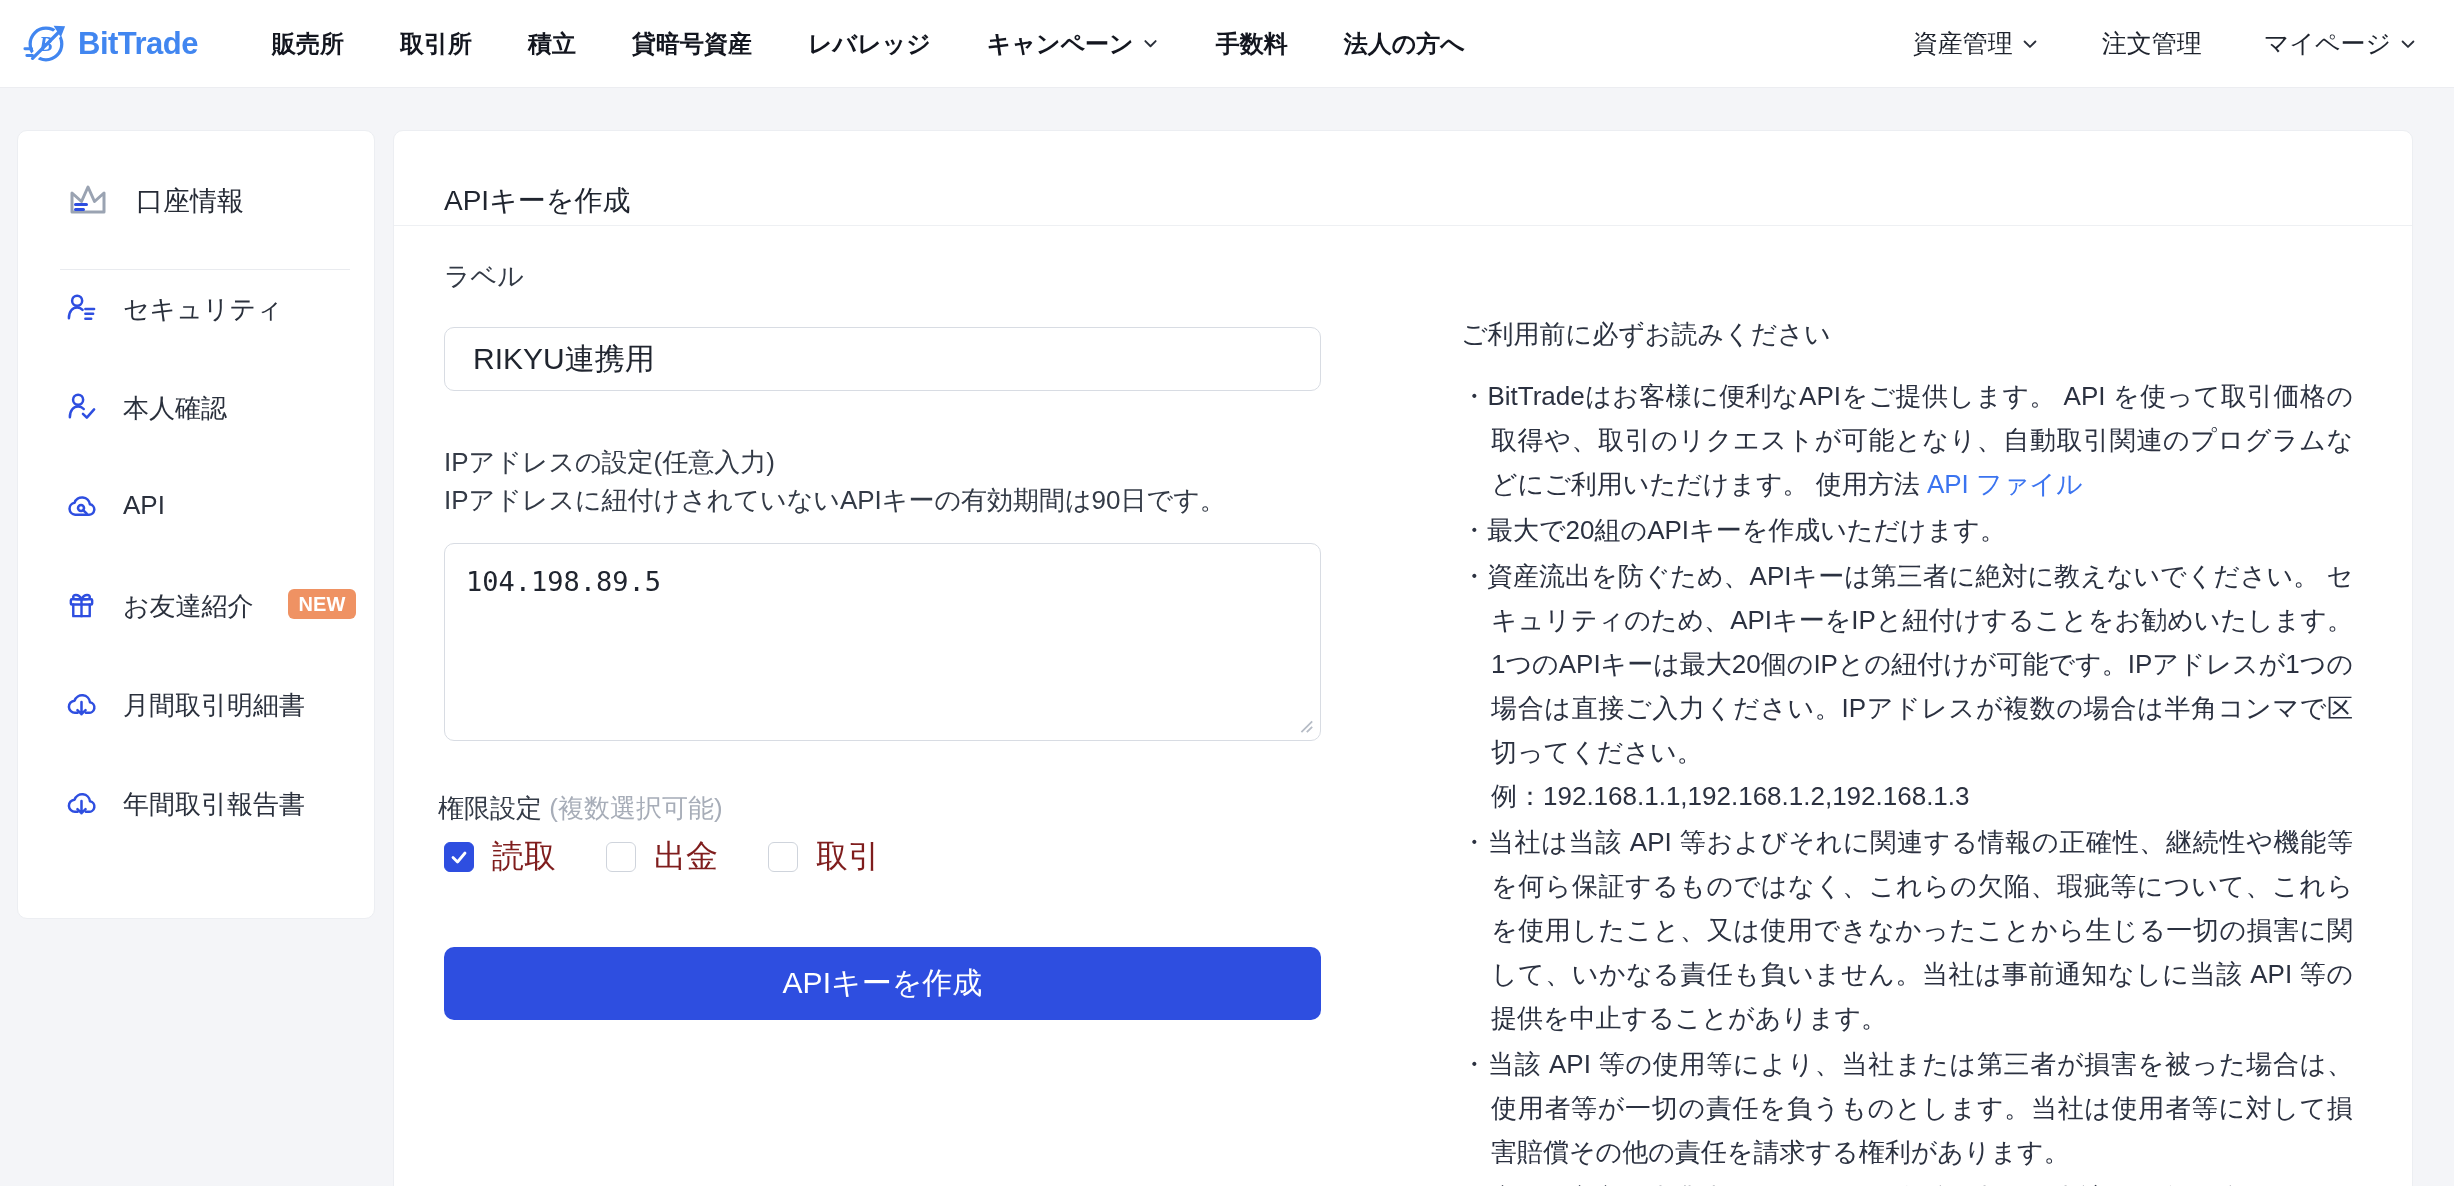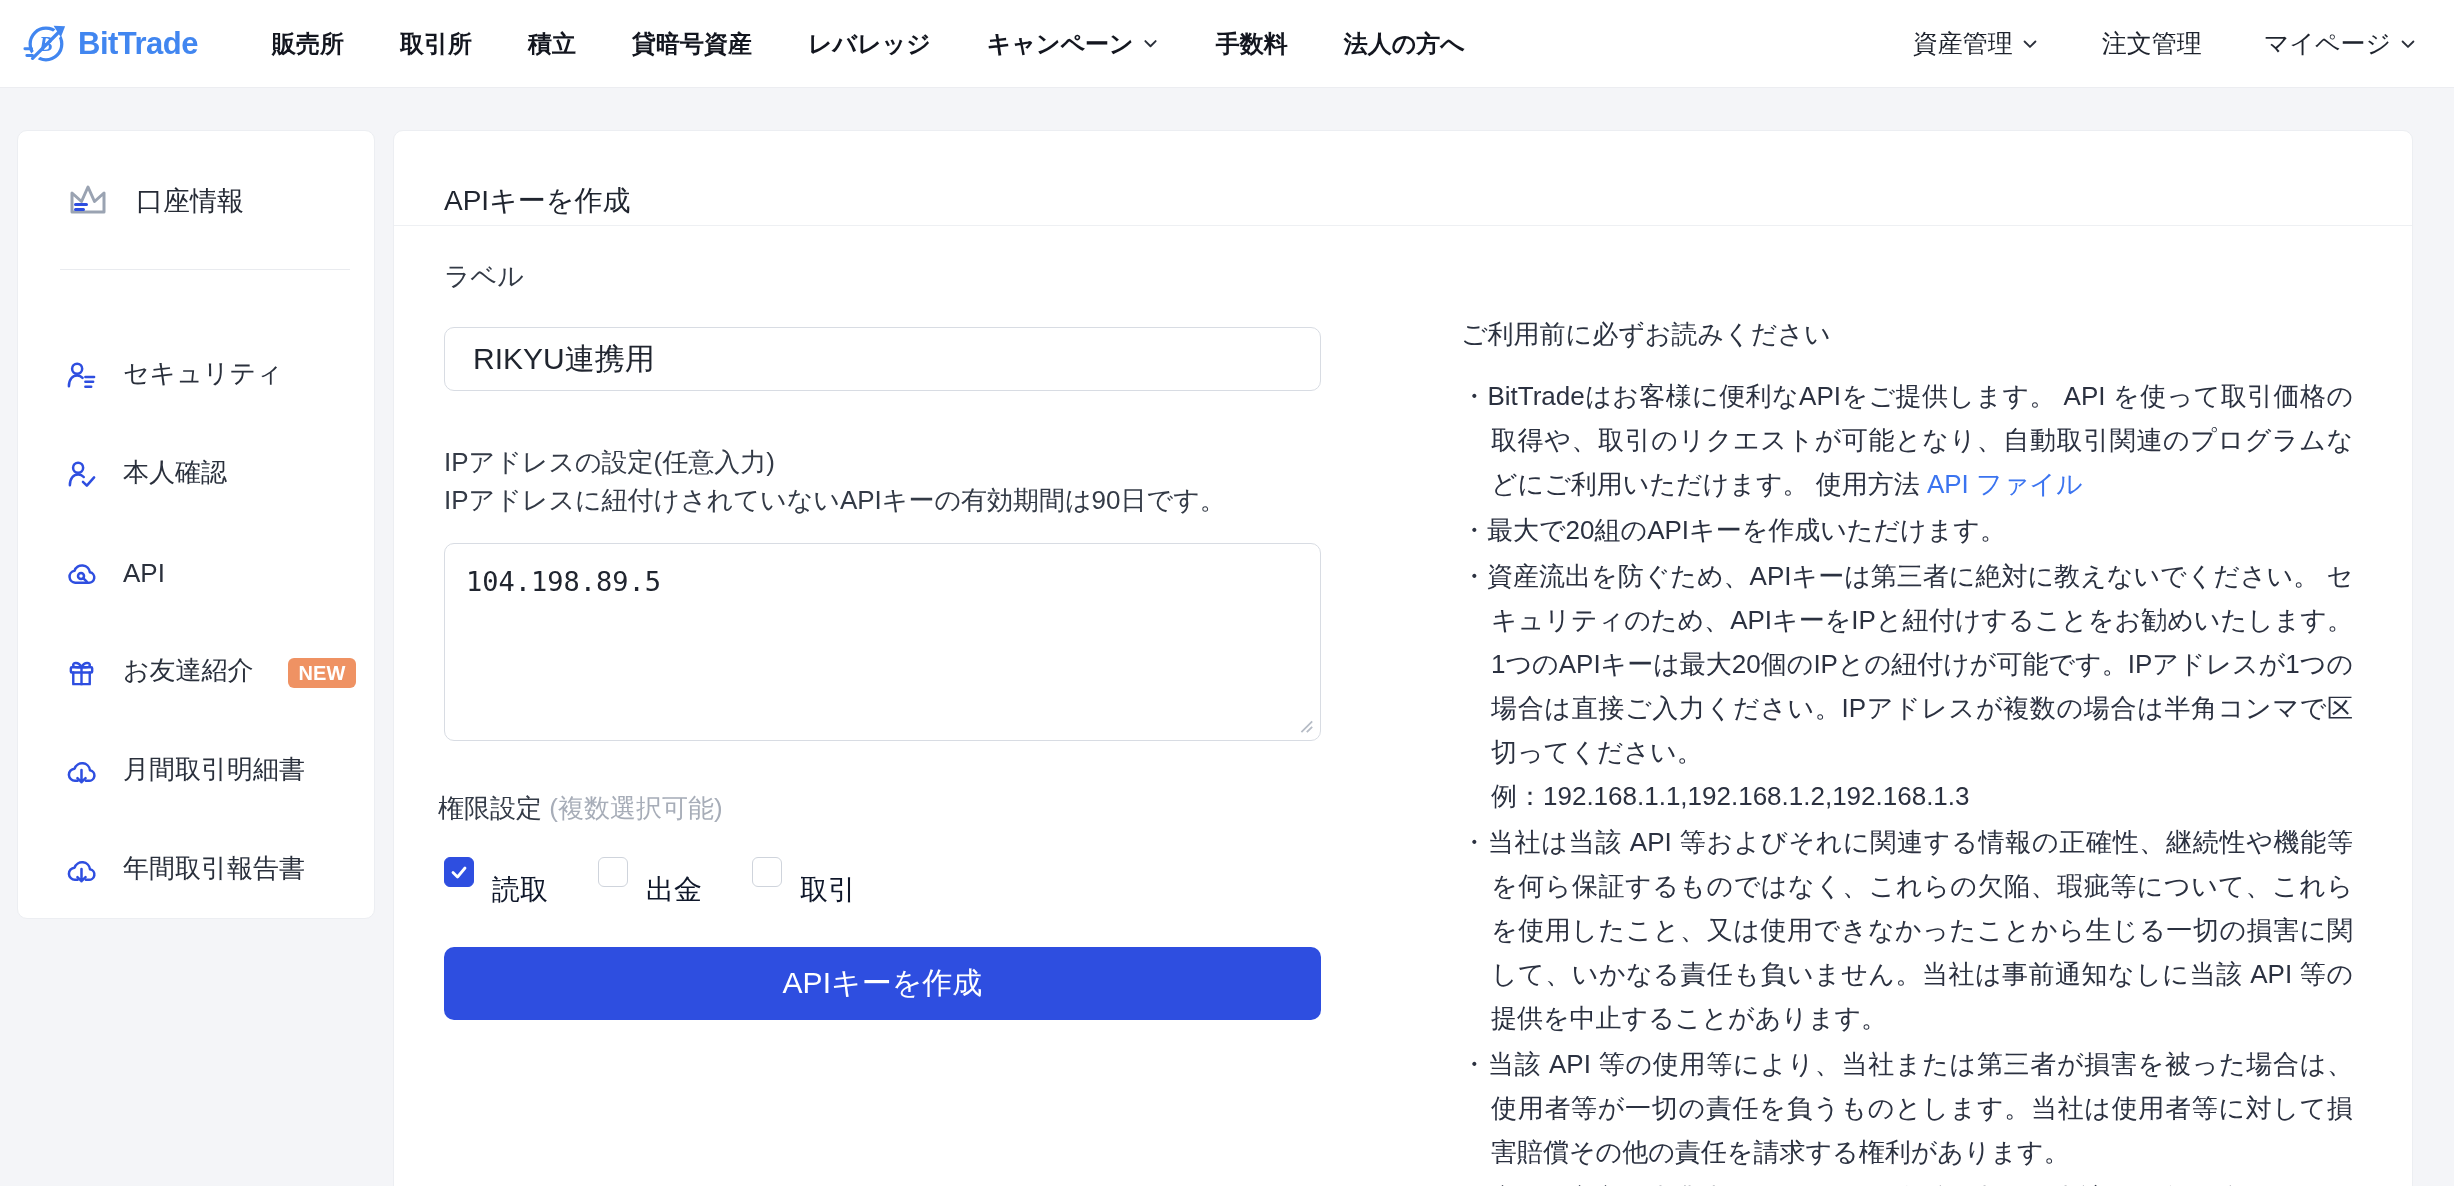--- a/index.html
+++ b/index.html
@@ -15,21 +15,21 @@
   .nav-right{margin-left:auto;display:flex;gap:62px;align-items:center;padding-right:14px;}
   .nav-right .nav-item{font-weight:400;font-size:25px;color:#1f242e;}
   .chev{display:inline-flex;color:#2a2f3a;}
   
   .sidebar{position:absolute;left:17px;top:130px;width:358px;height:789px;background:#fff;
            border:1px solid #eceef2;border-radius:10px;box-sizing:border-box;}
   .account-row{display:flex;align-items:center;gap:24px;padding:46px 0 0 46px;cursor:pointer;}
   .account-label{font-size:27px;color:#262b36;font-family:Liberation Mono, monospace;}
   .side-divider{height:1px;background:#e9ebef;margin:44px 24px 0 42px;}
   .side-menu{padding-top:22px;}
-  .side-item{height:99px;display:flex;align-items:flex-end;gap:26px;padding-left:48px;cursor:pointer;}
+  .side-item{height:99px;display:flex;align-items:flex-start;gap:26px;padding-left:48px;cursor:pointer;}
   .side-label{font-size:26px;color:#2a303c;}
   .badge-new{margin-left:8px;background:#ef9263;color:#fff;font-size:20px;font-weight:700;
              padding:5px 11px;border-radius:6px;line-height:1;}
   
   .card{position:absolute;left:393px;top:130px;width:2020px;height:1100px;background:#fff;
         border:1px solid #eceef2;border-radius:10px 10px 0 0;box-sizing:border-box;}
   .card-title{position:absolute;left:50px;top:32px;font-size:28px;font-weight:500;color:#20252f;}
   .card-divider{position:absolute;left:0;top:94px;width:100%;height:1px;background:#eef0f3;}
   .field-label{font-size:26px;color:#333a46;}
   .lbl-label{position:absolute;left:50px;top:128px;}
@@ -42,21 +42,21 @@
            padding:22px 21px;font-size:27px;font-family:"DejaVu Sans Mono",monospace;color:#20252f;
            resize:none;outline:none;}
   .resize-handle{position:absolute;right:7px;bottom:7px;pointer-events:none;}
   .perm-label{position:absolute;left:44px;top:660px;}
   .perm-sub{color:#a7adb8;}
   .perm-row{position:absolute;left:50px;top:704px;display:flex;align-items:center;gap:50px;}
   .perm-opt{display:flex;align-items:center;gap:18px;cursor:pointer;}
   .cbox{width:30px;height:30px;border:1.5px solid #cfd4dc;border-radius:6px;background:#fff;
         box-sizing:border-box;display:flex;align-items:center;justify-content:center;}
   .cbox.checked{background:#2e4ee0;border-color:#2e4ee0;}
-  .perm-lab{font-size:28px;color:#0f172a;margin-top:36px;}
+  .perm-lab{font-size:32px;color:#7f1d1d;}
   .submit-btn{position:absolute;left:50px;top:816px;width:877px;height:73px;background:#2e4ee0;border:none;
               border-radius:10px;color:#fff;font-size:30px;font-family:"Liberation Sans",sans-serif;cursor:pointer;}
   
   .notice{position:absolute;left:1067px;top:186px;width:892px;}
   .notice-title{font-size:26px;color:#2b3240;margin:0 0 22px 0;font-weight:400;}
   .notice p{margin:0 0 2px 0;font-size:26px;line-height:44px;color:#2b3140;text-align:justify;
             padding-left:30px;text-indent:-30px;}
   .notice p::before{content:"・";}
   .notice .example{display:block;text-indent:0;}
   .link{color:#3b74f0;cursor:pointer;}

